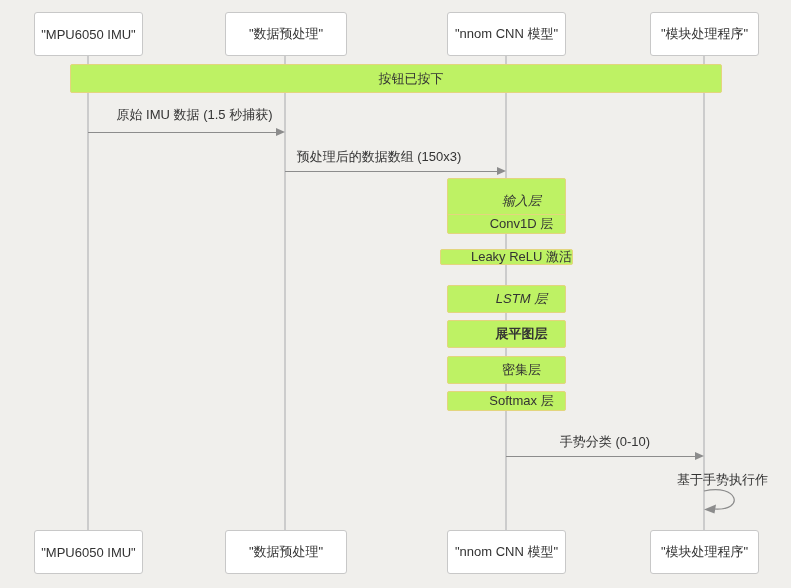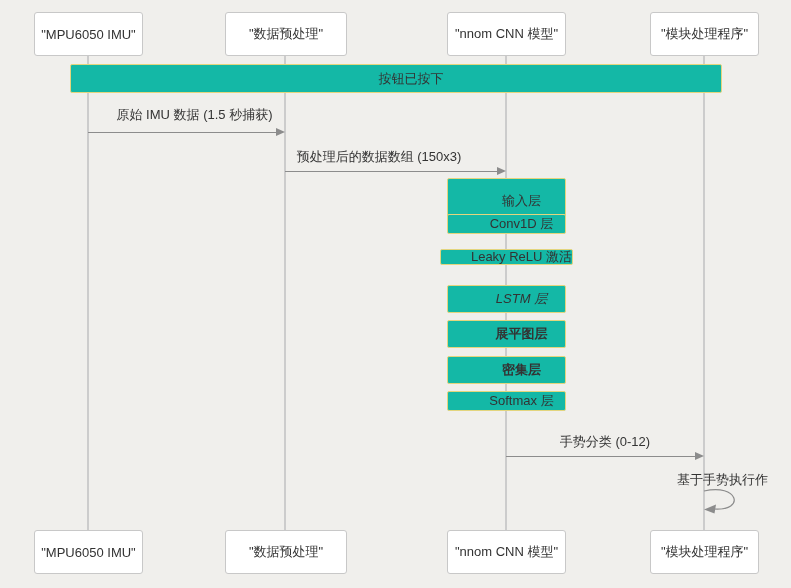--- a/index.html
+++ b/index.html
@@ -30,21 +30,21 @@
     box-sizing: border-box;
     display: flex;
     align-items: center;
     justify-content: center;
     font-size: 13px;
     color: #333333;
     white-space: nowrap;
   }
   .note {
     position: absolute;
-    background: #14b8a6;
+    background: #bef264;
     border: 1px solid #e3d57e;
     border-radius: 2px;
     box-sizing: border-box;
     display: flex;
     align-items: center;
     justify-content: center;
     font-size: 13px;
     color: #333333;
     white-space: nowrap;
     padding-left: 30px;
@@ -91,29 +91,29 @@
   <div class="note" style="left:70px; top:64px; width:652px; height:29px;">按钮已按下</div>
 
   <div class="msg-label" style="left:88px; top:106px; width:197px;margin-left:8px;">原始 IMU 数据 (1.5 秒捕获)</div>
   <div class="msg-line" style="left:88px; top:132px; width:190px;"></div>
   <div class="arrow-head" style="left:276px; top:128px;"></div>
 
   <div class="msg-label" style="left:285px; top:148px; width:188px;">预处理后的数据数组 (150x3)</div>
   <div class="msg-line" style="left:285px; top:171px; width:214px;"></div>
   <div class="arrow-head" style="left:497px; top:167px;"></div>
 
-  <div class="note" style="left:447px; top:178px; width:119px; height:45px;">输入层</div>
+  <div class="note" style="left:447px; top:178px; width:119px; height:45px;font-style:italic;">输入层</div>
   <div class="note" style="left:447px; top:214px; width:119px; height:20px;">Conv1D 层</div>
   <div class="note" style="left:440px; top:249px; width:133px; height:16px;">Leaky ReLU 激活</div>
   <div class="note" style="left:447px; top:285px; width:119px; height:28px;font-style:italic;">LSTM 层</div>
   <div class="note" style="left:447px; top:320px; width:119px; height:28px;font-weight:bold;">展平图层</div>
-  <div class="note" style="left:447px; top:356px; width:119px; height:28px;font-weight:bold;">密集层</div>
+  <div class="note" style="left:447px; top:356px; width:119px; height:28px;">密集层</div>
   <div class="note" style="left:447px; top:391px; width:119px; height:20px;">Softmax 层</div>
 
-  <div class="msg-label" style="left:506px; top:433px; width:198px;">手势分类 (0-12)</div>
+  <div class="msg-label" style="left:506px; top:433px; width:198px;">手势分类 (0-10)</div>
   <div class="msg-line" style="left:506px; top:456px; width:191px;"></div>
   <div class="arrow-head" style="left:695px; top:452px;"></div>
 
   <div class="msg-label" style="left:655px; top:471px; width:135px;">基于手势执行作</div>
   <svg class="self-loop" style="left:702px; top:486px;" width="46" height="30" viewBox="0 0 46 30">
     <path d="M2,5 C36,-3 44,25 12,23" fill="none" stroke="#8c8c8c" stroke-width="1.2"></path>
     <polygon points="2,23.5 14,18.5 12.5,27.5" fill="#8c8c8c"></polygon>
   </svg>
 
   <div class="actor" style="left:34px;  top:530px; width:109px;">"MPU6050 IMU"</div>

